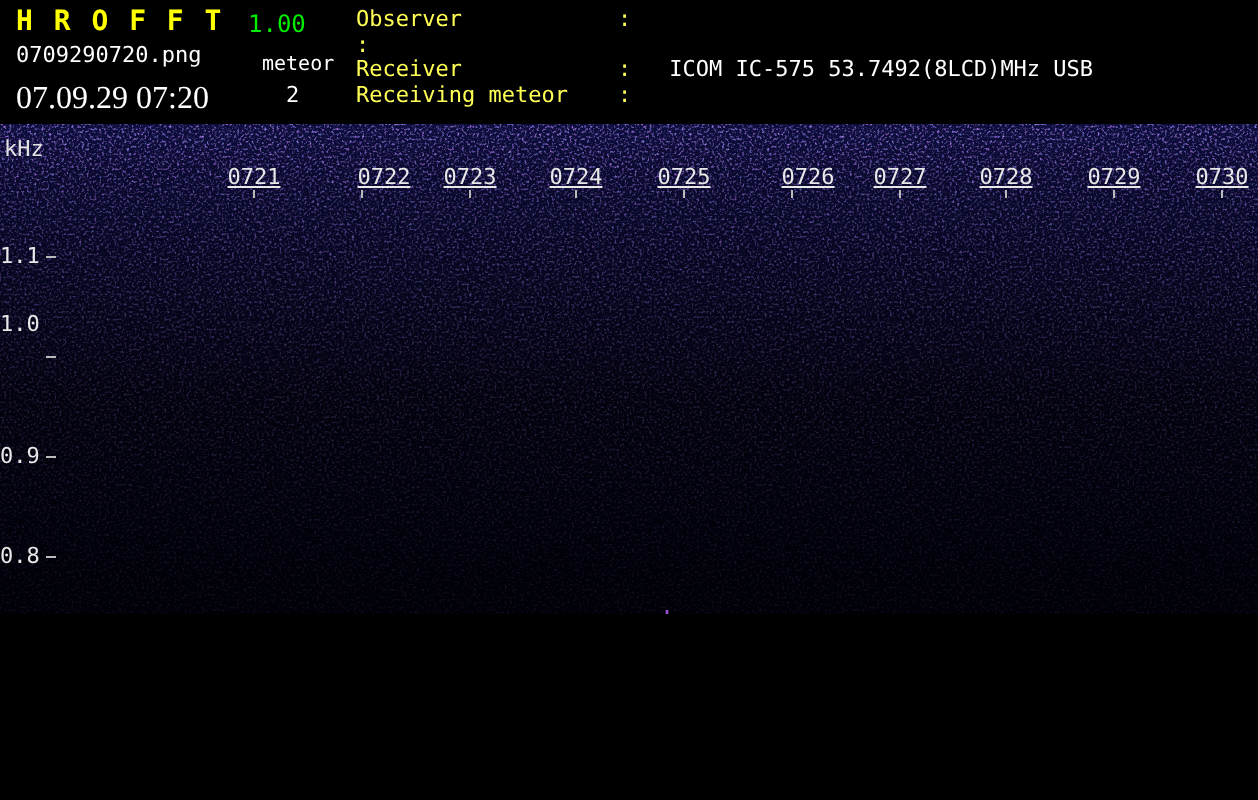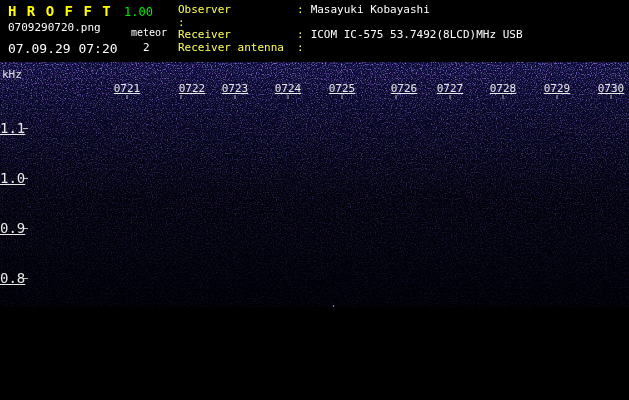--- a/index.html
+++ b/index.html
@@ -5,61 +5,61 @@
   html,body{margin:0;padding:0;background:#000;}
   body{width:629px;height:400px;overflow:hidden;font-family:"DejaVu Sans Mono",monospace;}
   .screen{position:relative;width:629px;height:400px;background:#000;}
 
   
   .header{position:absolute;top:0;left:0;width:629px;height:72px;background:#000;border-radius:28px;}
   .app-title{position:absolute;left:8px;top:3px;font-size:14px;font-weight:bold;color:#ffff00;letter-spacing:1px;white-space:pre;}
   .app-version{position:absolute;left:124px;top:5px;font-size:12px;color:#00ee00;}
   .filename{position:absolute;left:8px;top:21px;font-size:11px;color:#ffffff;}
   .mode-label{position:absolute;left:131px;top:27px;font-size:10px;color:#ffffff;}
-  .timestamp{position:absolute;left:8px;top:41px;font-size:13px;color:#ffffff;}
+  .timestamp{position:absolute;left:8px;top:41px;font-size:16px;color:#ffffff;font-family:Liberation Serif, serif;}
   .meteor-count{position:absolute;left:143px;top:41px;font-size:11px;color:#ffffff;}
   .info-block{position:absolute;left:178px;top:4px;}
-  .info-row{display:flex;height:12.5px;font-size:11px;line-height:12.5px;white-space:pre;}
+  .info-row{display:flex;height:12.5px;font-size:11px;line-height:12.5px;white-space:pre;gap:12px;}
   .info-label{width:119px;flex:none;color:#ffff55;}
   .info-sep{color:#ffff55;margin-right:7px;}
   .info-value{color:#ffffff;}
 
   
   .plot{position:absolute;top:62px;left:0;width:629px;height:245px;overflow:hidden;
         background:linear-gradient(180deg,#0e0e3e 0%,#0a0a30 10%,#06061f 30%,#03030f 55%,#000007 100%);}
   .noise-svg,.overlay-svg{position:absolute;top:0;left:0;width:629px;height:338px;display:block;}
   .khz-label{position:absolute;left:2px;top:6px;font-size:11px;color:#e2e2e2;}
   .tlabel{position:absolute;top:20px;transform:translateX(-50%);font-size:11px;color:#e8e8e8;text-decoration:underline;}
-  .flabel{position:absolute;left:0;width:21px;text-align:left;transform:translateY(-50%);font-size:14px;color:#e8e8e8;text-decoration:underline;}
+  .flabel{position:absolute;left:0;width:21px;text-align:left;transform:translateY(-50%);font-size:11px;color:#e8e8e8;}
 </style>
 </head>
 <body>
 
 <div class="screen">
 
   <div class="header">
     <span class="app-title">H R O F F T</span>
     <span class="app-version">1.00</span>
     <span class="filename">0709290720.png</span>
     <span class="mode-label">meteor</span>
     <span class="timestamp">07.09.29 07:20</span>
     <span class="meteor-count">2</span>
 
     <div class="info-block">
       <div class="info-row">
-        <span class="info-label">Observer</span><span class="info-sep">:</span><span class="info-value">Masayuki Kobayashi</span>
+        <span class="info-label">Observer</span><span class="info-sep">:</span>
       </div>
       <div class="info-row">
         <span class="info-sep">:</span>
       </div>
       <div class="info-row">
         <span class="info-label">Receiver</span><span class="info-sep">:</span><span class="info-value">ICOM IC-575 53.7492(8LCD)MHz USB</span>
       </div>
       <div class="info-row">
-        <span class="info-label">Receiver antenna</span><span class="info-sep">:</span>
+        <span class="info-label">Receiving meteor</span><span class="info-sep">:</span>
       </div>
     </div>
   </div>
 
   <div class="plot">
 
     <svg class="noise-svg" width="629" height="338" viewBox="0 0 629 338" aria-hidden="true">
       <defs>
         <filter id="nz" x="0" y="0" width="100%" height="100%">
           <feTurbulence type="fractalNoise" baseFrequency="0.8" numOctaves="2" seed="42" stitchTiles="stitch"></feTurbulence>
@@ -134,19 +134,19 @@
     <span class="tlabel" style="left:235px">0723</span>
     <span class="tlabel" style="left:288px">0724</span>
     <span class="tlabel" style="left:342px">0725</span>
     <span class="tlabel" style="left:404px">0726</span>
     <span class="tlabel" style="left:450px">0727</span>
     <span class="tlabel" style="left:503px">0728</span>
     <span class="tlabel" style="left:557px">0729</span>
     <span class="tlabel" style="left:611px">0730</span>
 
     <span class="flabel" style="top:66px">1.1</span>
-    <span class="flabel" style="top:116px">1.0</span>
+    <span class="flabel" style="top:100px">1.0</span>
     <span class="flabel" style="top:166px">0.9</span>
     <span class="flabel" style="top:216px">0.8</span>
     <span class="flabel" style="top:266px">0.7</span>
     <span class="flabel" style="top:316px">0.6</span>
   </div>
 </div>
 
 </body></html>

